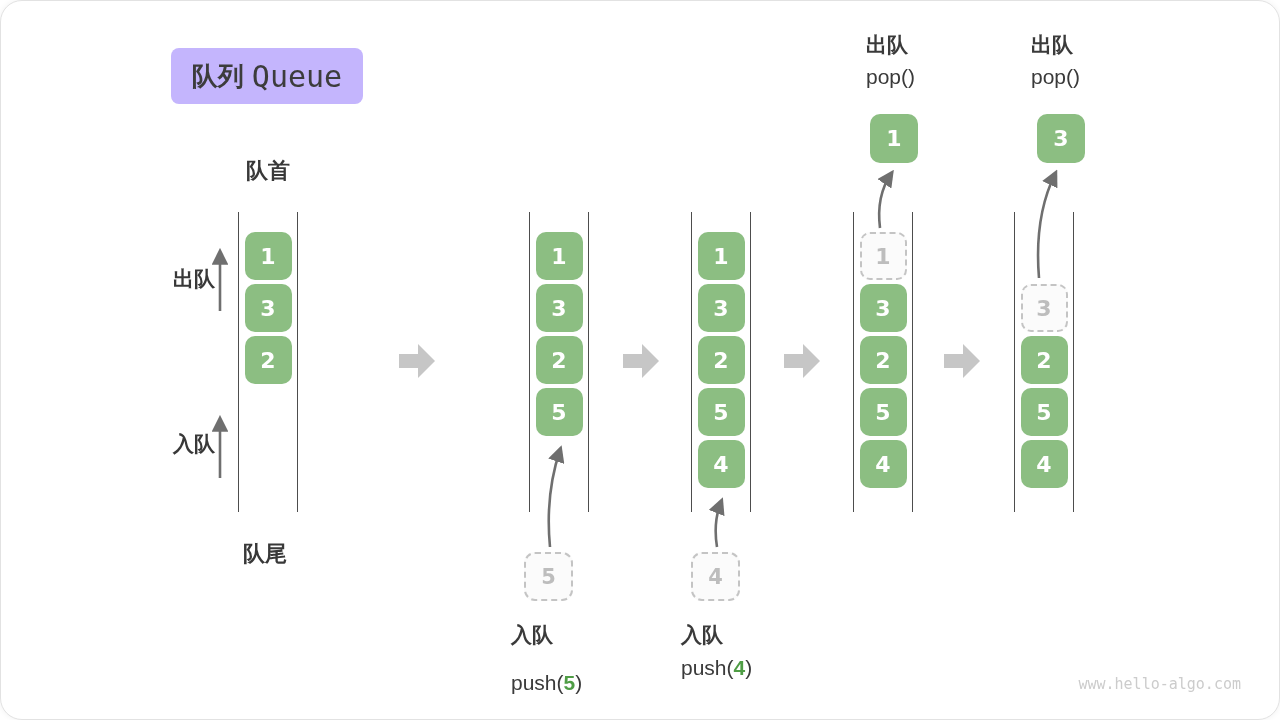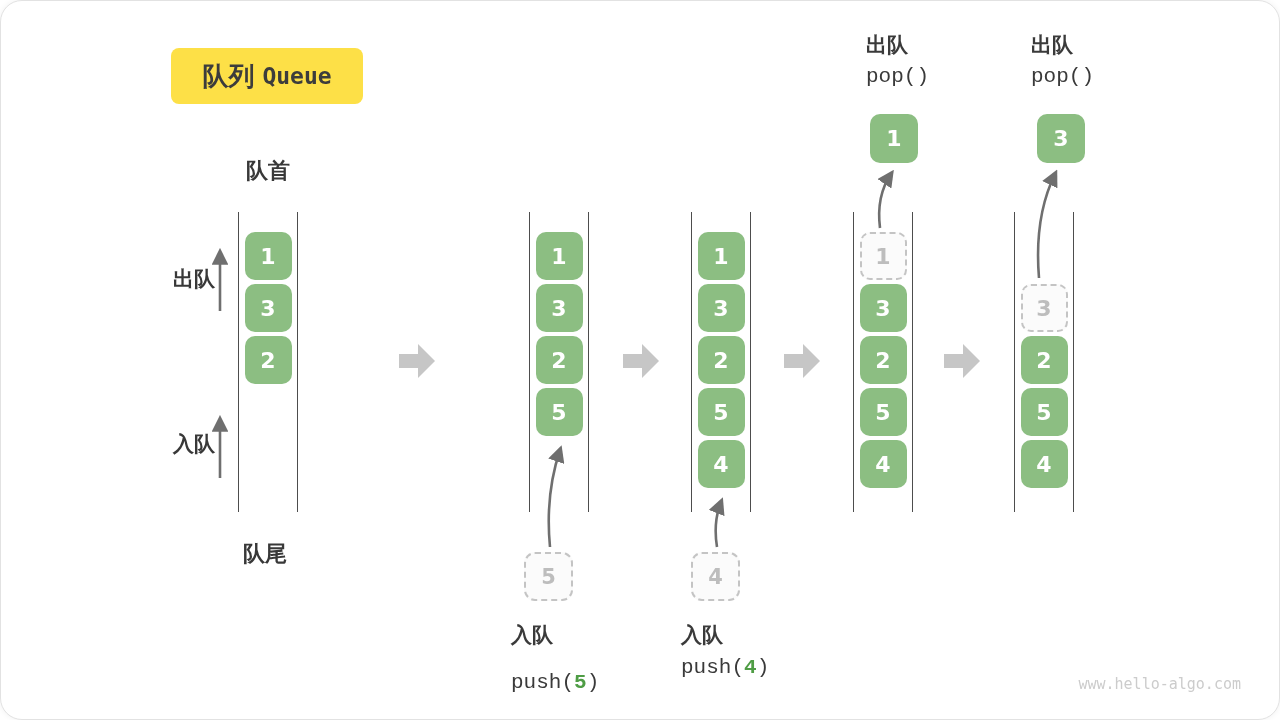--- a/index.html
+++ b/index.html
@@ -4,25 +4,25 @@
 <style>
   html,body{margin:0;padding:0;background:#fff;}
   .card{
     position:relative;width:1278px;height:718px;background:#fff;
     border:1px solid #e2e2e2;border-radius:22px;
     box-shadow:0 0 6px rgba(0,0,0,0.06);
     font-family:"Liberation Sans",sans-serif;color:#3a3a3a;overflow:hidden;
   }
   .abs{position:absolute;}
   .title-box{
-    left:170px;top:47px;width:192px;height:56px;background:#fde047;border-radius:8px;
+    left:170px;top:47px;width:192px;height:56px;background:#c4b5fd;border-radius:8px;
     display:flex;align-items:center;justify-content:center;gap:8px;
   }
   .title-zh{font-weight:bold;font-size:26px;color:#3c3c3c;}
-  .title-en{font-family:"DejaVu Sans Mono",monospace;font-size:23px;color:#3c3c3c;font-weight:bold;}
+  .title-en{font-family:"DejaVu Sans Mono",monospace;font-size:30px;color:#3c3c3c;}
   .anchor-label{width:80px;text-align:center;font-weight:bold;font-size:22px;color:#383838;}
   .side-label{width:64px;text-align:right;font-weight:bold;font-size:21px;color:#383838;}
   .channel{
     top:211px;height:300px;width:60px;box-sizing:border-box;
     border-left:1.5px solid #4d4d4d;border-right:1.5px solid #4d4d4d;background:transparent;
   }
   .slot{
     position:absolute;left:5.5px;width:47px;height:48px;border-radius:10px;
     display:flex;align-items:center;justify-content:center;
     font-family:"DejaVu Sans",sans-serif;font-size:22px;font-weight:bold;
@@ -36,21 +36,21 @@
     display:flex;align-items:center;justify-content:center;
     font-family:"DejaVu Sans",sans-serif;font-size:22px;font-weight:bold;
   }
   .in-box{
     width:49px;height:49px;border-radius:11px;background:#fbfbfb;box-sizing:border-box;
     border:2px dashed #c4c4c4;color:#bdbdbd;
     display:flex;align-items:center;justify-content:center;
     font-family:"DejaVu Sans",sans-serif;font-size:21px;font-weight:bold;
   }
   .op-zh{font-weight:bold;font-size:21px;color:#3a3a3a;}
-  .op-code{font-family:Liberation Mono, monospace;font-size:21px;color:#3a3a3a;}
+  .op-code{font-family:Liberation Sans, sans-serif;font-size:21px;color:#3a3a3a;}
   .op-arg{color:#4f9d45;font-weight:bold;}
   .watermark{
     width:240px;text-align:right;font-family:"DejaVu Sans Mono",monospace;
     font-size:15px;color:#cccccc;
   }
   svg{display:block;}
 </style>
 </head>
 <body>
 

